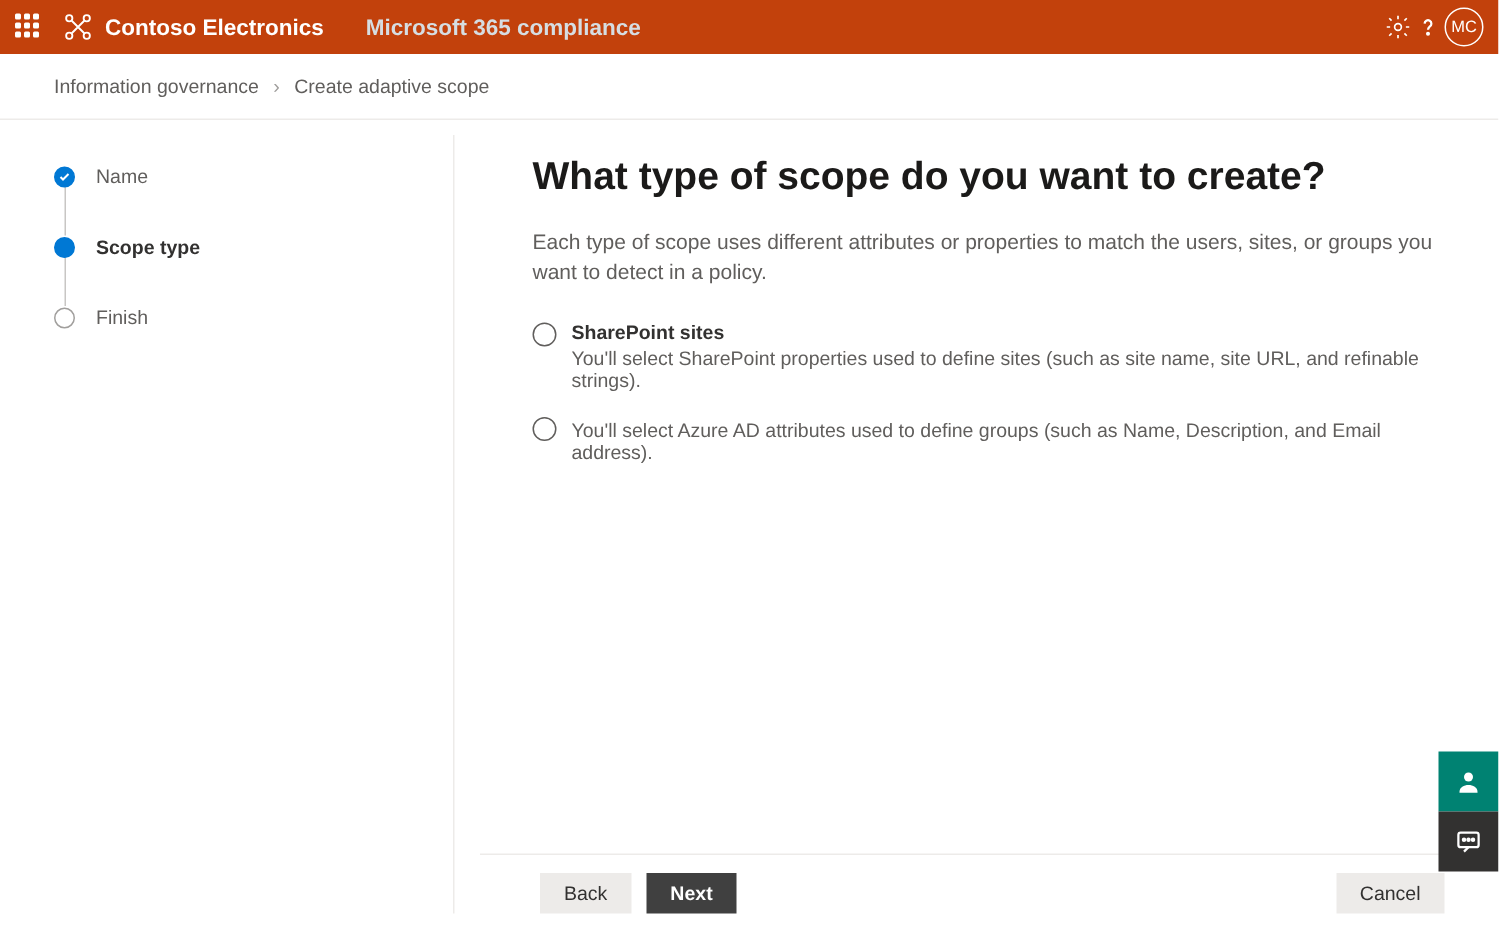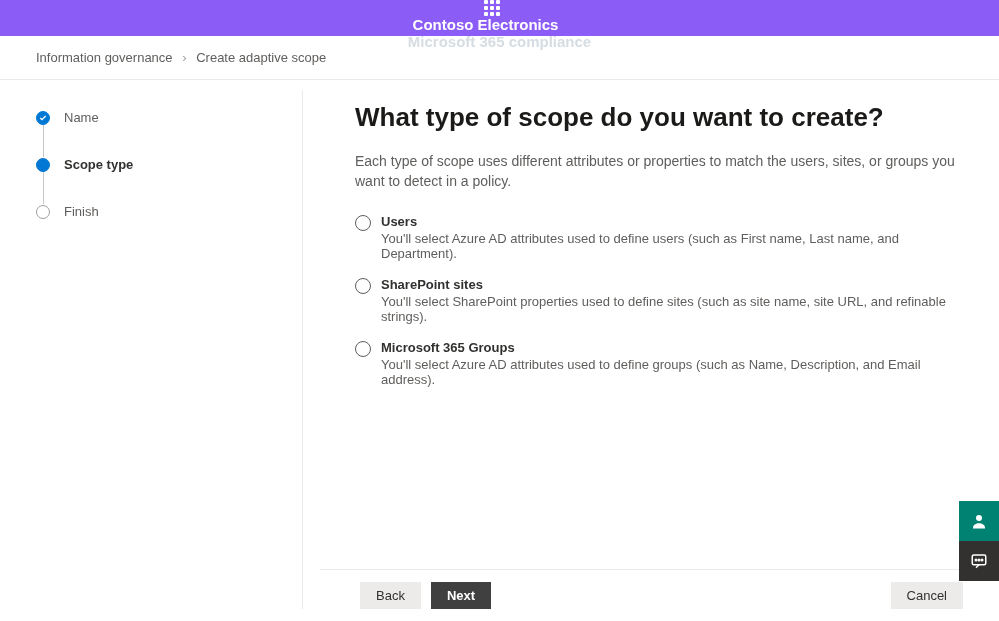--- a/index.html
+++ b/index.html
@@ -8,26 +8,25 @@
       font-size: 14px;
       color: #323130;
       background: #ffffff;
       width: 999px;
       height: 621px;
       overflow: hidden;
       position: relative;
     }
     .topbar {
       height: 36px;
-      background: #8b5cf6;
+      background: #c2410c;
       color: #ffffff;
       display: flex;
       align-items: center;
       padding: 0 10px;
-      flex-direction: column;
     }
     .waffle {
       width: 18px;
       height: 18px;
       display: grid;
       grid-template-columns: repeat(3, 4px);
       grid-template-rows: repeat(3, 4px);
       gap: 2px;
       margin-right: 14px;
       cursor: pointer;
@@ -315,40 +314,32 @@
       <div class="label">Finish</div>
     </div>
   </div>
 
   <div class="divider"></div>
 
   <div class="content">
     <h1>What type of scope do you want to create?</h1>
     <p class="desc">Each type of scope uses different attributes or properties to match the users, sites, or groups you want to detect in a policy.</p>
 
-    <div class="option">
-      <div class="radio"></div>
-      <div>
-        <div class="otitle">Users</div>
-        <div class="odesc">You'll select Azure AD attributes used to define users (such as First name, Last name, and Department).</div>
-      </div>
-    </div>
 
     <div class="option">
       <div class="radio"></div>
       <div>
         <div class="otitle">SharePoint sites</div>
         <div class="odesc">You'll select SharePoint properties used to define sites (such as site name, site URL, and refinable strings).</div>
       </div>
     </div>
 
     <div class="option">
       <div class="radio"></div>
       <div>
-        <div class="otitle">Microsoft 365 Groups</div>
         <div class="odesc">You'll select Azure AD attributes used to define groups (such as Name, Description, and Email address).</div>
       </div>
     </div>
   </div>
 </div>
 
 <div class="footer">
   <button class="btn secondary">Back</button>
   <button class="btn primary">Next</button>
   <button class="btn cancel">Cancel</button>

